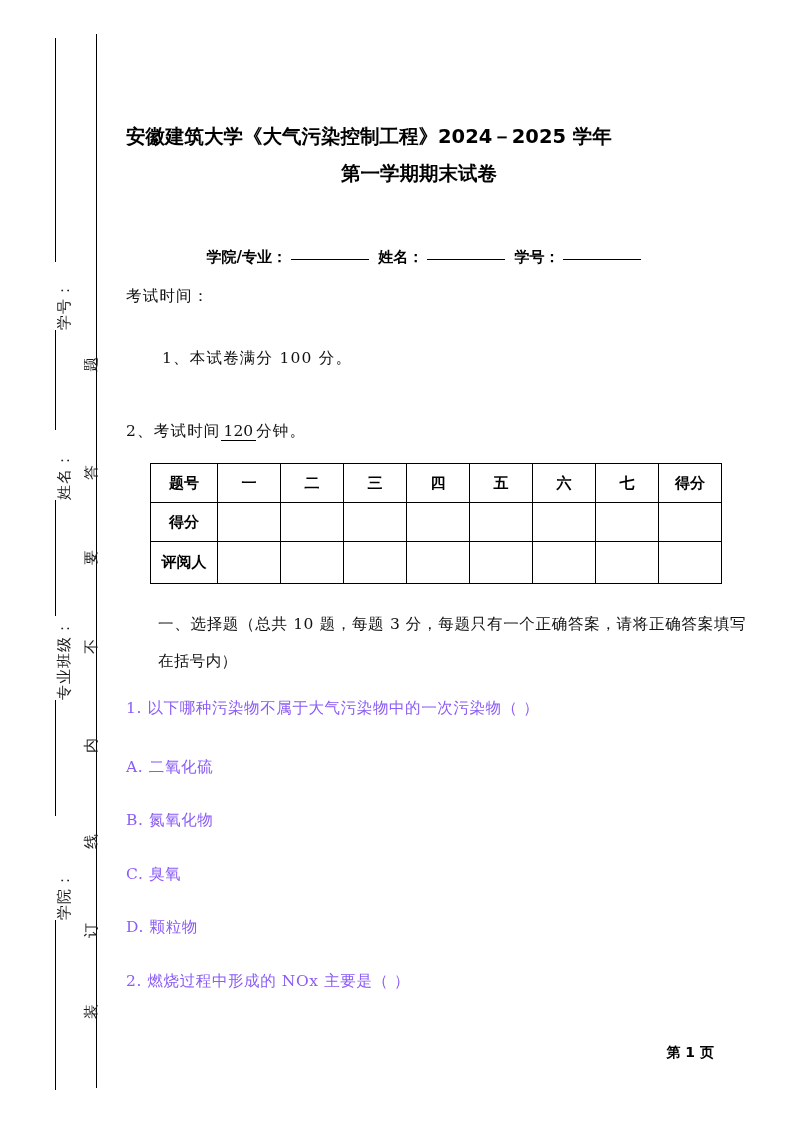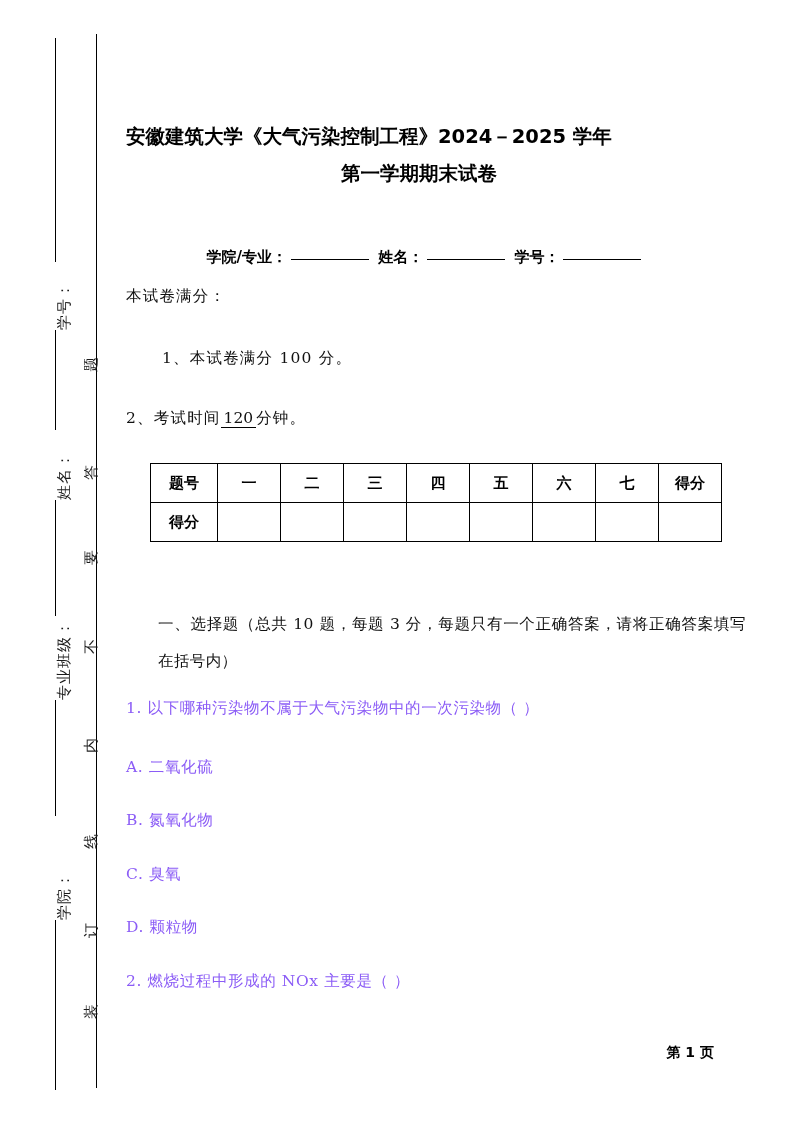--- a/index.html
+++ b/index.html
@@ -106,21 +106,21 @@
     position: absolute;
     left: 0;
     font-family: "DejaVu Serif", serif;
     font-size: 15.5px;
     letter-spacing: 1.2px;
     color: #111;
     white-space: nowrap;
   }
   #notice-heading { top: 286px; }
   #notice-1 { top: 348px; margin-left: 36px; }
-  #notice-2 { top: 408px; }
+  #notice-2 { top: 421px; }
   .inline-fill {
     display: inline-block;
     border-bottom: 1.4px solid #000;
     padding: 0 3px;
     letter-spacing: 0;
   }
 
   
   #score-table {
     position: absolute;
@@ -222,21 +222,21 @@
     <span>安徽建筑大学《大气污染控制工程》2024－2025 学年</span>
     <span class="t-line2">第一学期期末试卷</span>
   </div>
 
   <div id="id-line">
     <span>学院/专业：</span><span class="blank-rule bl-wide"></span>
     <span>姓名：</span><span class="blank-rule bl-wide"></span>
     <span>学号：</span><span class="blank-rule bl-wide"></span>
   </div>
 
-  <div class="notice-block" id="notice-heading">本试卷满分：</div>
+  <div class="notice-block" id="notice-heading">考试时间：</div>
 
   <div class="notice-block" id="notice-1">1、本试卷满分 100 分。</div>
 
   <div class="notice-block" id="notice-2">
     <span>2、考试时间</span><span class="inline-fill">120</span><span>分钟。</span>
   </div>
 
   <table id="score-table">
     <tbody>
         <tr>
@@ -254,20 +254,31 @@
       <td>得分</td>
       <td></td>
       <td></td>
       <td></td>
       <td></td>
       <td></td>
       <td></td>
       <td></td>
       <td></td>
     </tr>
+    <tr class="tall">
+      <td>评阅人</td>
+      <td></td>
+      <td></td>
+      <td></td>
+      <td></td>
+      <td></td>
+      <td></td>
+      <td></td>
+      <td></td>
+    </tr>
   </tbody>
     </table>
 
   <div class="sec-head" id="sec-1-head">一、选择题（总共 10 题，每题 3 分，每题只有一个正确答案，请将正确答案填写在括号内）</div>
 
   <div class="q-text" id="q1-text">1. 以下哪种污染物不属于大气污染物中的一次污染物（   ）</div>
   <div class="q-opt" id="q1-a">A. 二氧化硫</div>
   <div class="q-opt" id="q1-b">B. 氮氧化物</div>
   <div class="q-opt" id="q1-c">C. 臭氧</div>
   <div class="q-opt" id="q1-d">D. 颗粒物</div>

